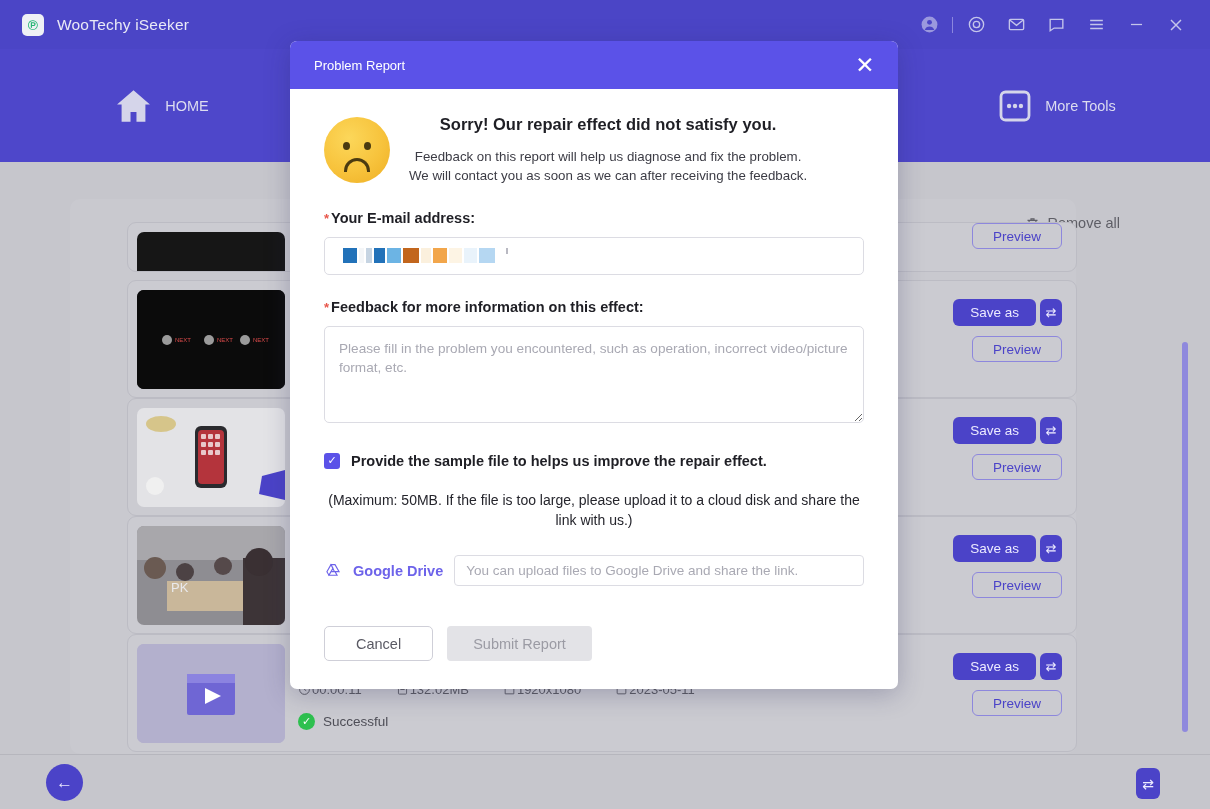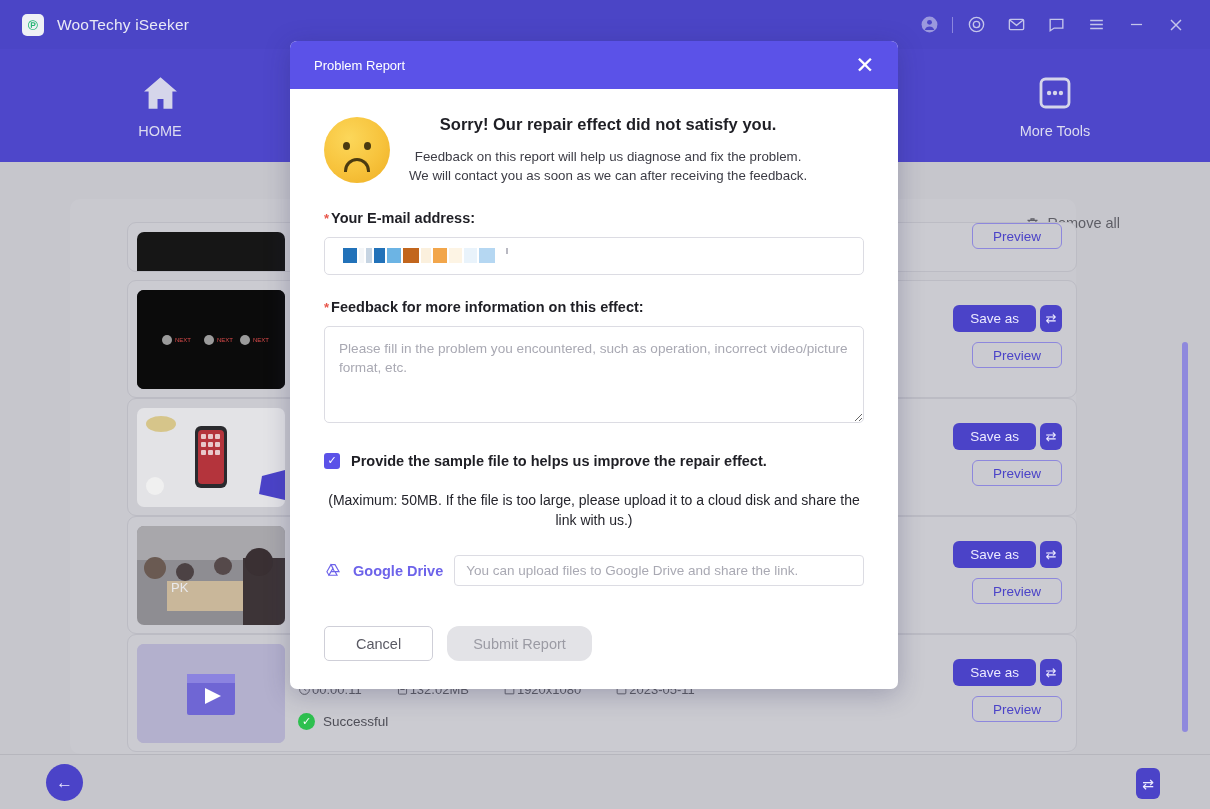--- a/index.html
+++ b/index.html
@@ -32,21 +32,21 @@
   .tb-sep{ width:1px; height:16px; background:#8b86de; margin:0 3px; }
 
   
   .navbar{
     position:absolute; left:0; top:49px; width:1210px; height:113px;
     background:#4e47ca;
     display:flex; align-items:center;
   }
   .nav-item{
     width:200px; height:113px;
-    display:flex; flex-direction:column; align-items:center; justify-content:center;
+    display:flex; flex-direction:row; align-items:center; justify-content:center;
     gap:9px; color:#dcdcf0; font-size:14.5px;
   }
   .nav-item.home{ margin-left:60px; }
   .nav-item.more{ margin-left:auto; margin-right:55px; }
 
   
   .content{
     position:absolute; left:0; top:162px; width:1210px; height:592px;
     background:#c6c6cc;
   }
@@ -83,21 +83,21 @@
   .status{
     position:absolute; left:170px; top:78px;
     display:flex; align-items:center; gap:8px;
     color:#4e4e57; font-size:13.5px;
   }
   .tick{
     width:17px; height:17px; border-radius:50%;
     background:#2ec04f; color:#fff; font-size:11px;
     display:flex; align-items:center; justify-content:center;
   }
-  .btn-col{ position:absolute; right:14px; top:24px; width:120px; }
+  .btn-col{ position:absolute; right:14px; top:18px; width:120px; }
   .row-btns{ display:flex; gap:4px; justify-content:flex-end; }
   .btn-saveas{
     background:#4b43c8; color:#eceaff; border:none; border-radius:6px;
     height:27px; padding:0 17px; font-size:13.5px; font-family:inherit;
   }
   .btn-swap{
     background:#4b43c8; color:#eceaff; border:none; border-radius:6px;
     width:22px; height:27px; font-size:13px; font-family:inherit;
     display:flex; align-items:center; justify-content:center;
   }
@@ -222,21 +222,21 @@
 
   .actions{
     display:flex; justify-content:flex-start; gap:14px; margin-top:40px;
   }
   .btn-cancel{
     background:#fff; border:1px solid #cfcfd8; border-radius:5px;
     height:35px; padding:0 31px; font-size:14.5px; color:#5a5a64;
     font-family:inherit;
   }
   .btn-submit{
-    background:#e3e3e7; border:none; border-radius:12px;
+    background:#e3e3e7; border:none; border-radius:4px;
     height:35px; padding:0 26px; font-size:14.5px; color:#9b9ba4;
     font-family:inherit;
   }
 </style>
 </head>
 <body>
 
 <div class="titlebar">
   <div class="tb-logo">
     <span class="glyph">℗</span>

